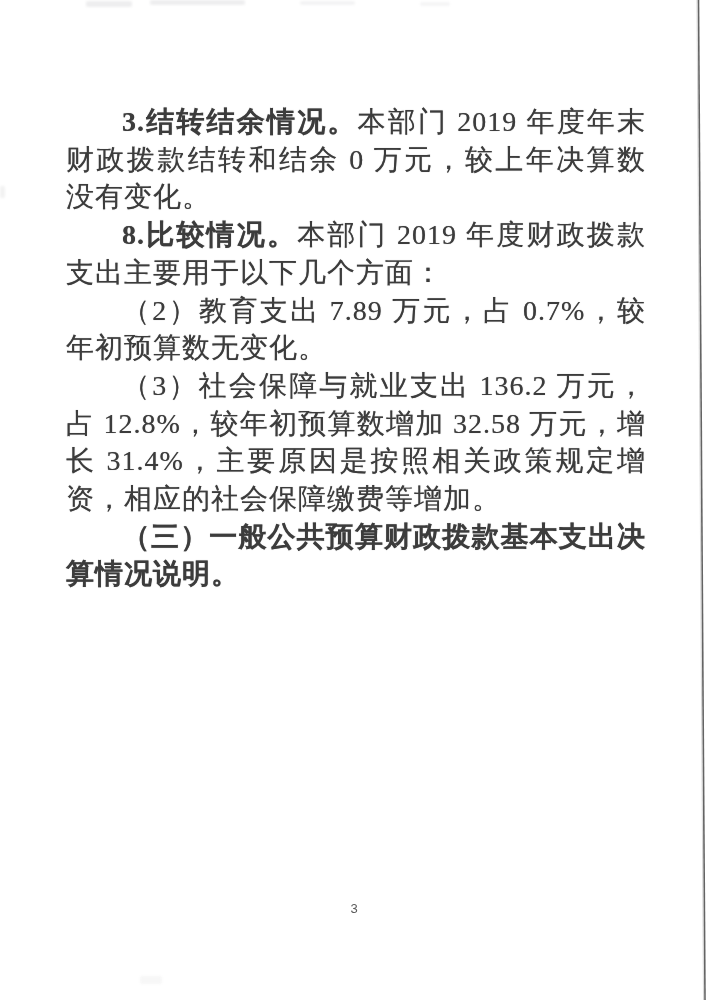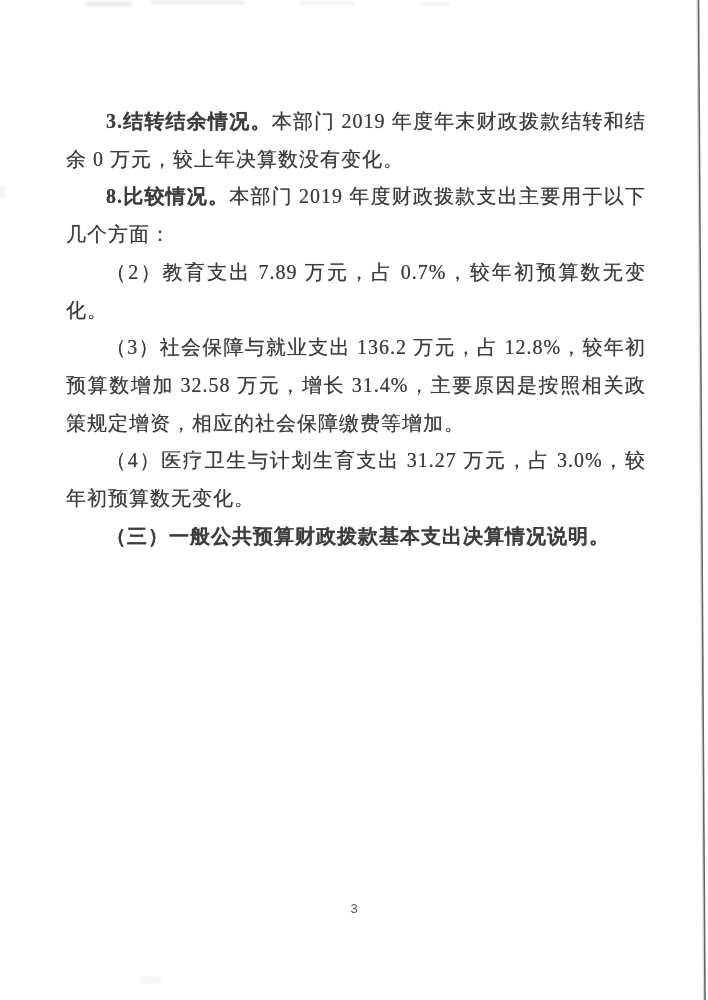--- a/index.html
+++ b/index.html
@@ -15,21 +15,21 @@
     background: #ffffff;
     overflow: hidden;
     font-family: "Liberation Serif", "DejaVu Serif", serif;
   }
   .content {
     position: absolute;
     left: 66px;
     top: 103px;
     width: 580px;
     color: #3c3c3c;
-    font-size: 20px;
+    font-size: 28px;
     line-height: 37.7px;
     letter-spacing: 1px;
     text-align: justify;
     text-justify: inter-character;
     text-shadow: 0 0 0.7px rgba(70,70,70,0.75);
   }
   .para {
     margin: 0;
     text-indent: 2em;
   }
@@ -80,21 +80,20 @@
   <div class="artifact a3"></div>
   <div class="artifact a4"></div>
   <div class="artifact a5"></div>
   <div class="artifact a6"></div>
 
   <div class="content">
     <p class="para"><b class="lead">3.结转结余情况。</b><span>本部门 2019 年度年末财政拨款结转和结余 0 万元，较上年决算数没有变化。</span></p>
     <p class="para"><b class="lead">8.比较情况。</b><span>本部门 2019 年度财政拨款支出主要用于以下几个方面：</span></p>
     <p class="para"><b class="lead"></b><span>（2）教育支出 7.89 万元，占 0.7%，较年初预算数无变化。</span></p>
     <p class="para"><b class="lead"></b><span>（3）社会保障与就业支出 136.2 万元，占 12.8%，较年初预算数增加 32.58 万元，增长 31.4%，主要原因是按照相关政策规定增资，相应的社会保障缴费等增加。</span></p>
-    <p class="para"><b class="lead"></b><span>（4）医疗卫生与计划生育支出 31.27 万元，占 3.0%，较年初预算数无变化。</span></p>
     <p class="para"><b class="lead">（三）一般公共预算财政拨款基本支出决算情况说明。</b><span></span></p>
   </div>
 
   <div class="footer">3</div>
 
   <svg class="scan-edge" width="708" height="1000" viewBox="0 0 708 1000" xmlns="http://www.w3.org/2000/svg">
     <line x1="698.5" y1="0" x2="705" y2="1000" stroke="#4a4a4a" stroke-width="1.6" opacity="0.85"></line>
     <line x1="697" y1="0" x2="703.5" y2="1000" stroke="#9a9a9a" stroke-width="1" opacity="0.4"></line>
   </svg>
 

